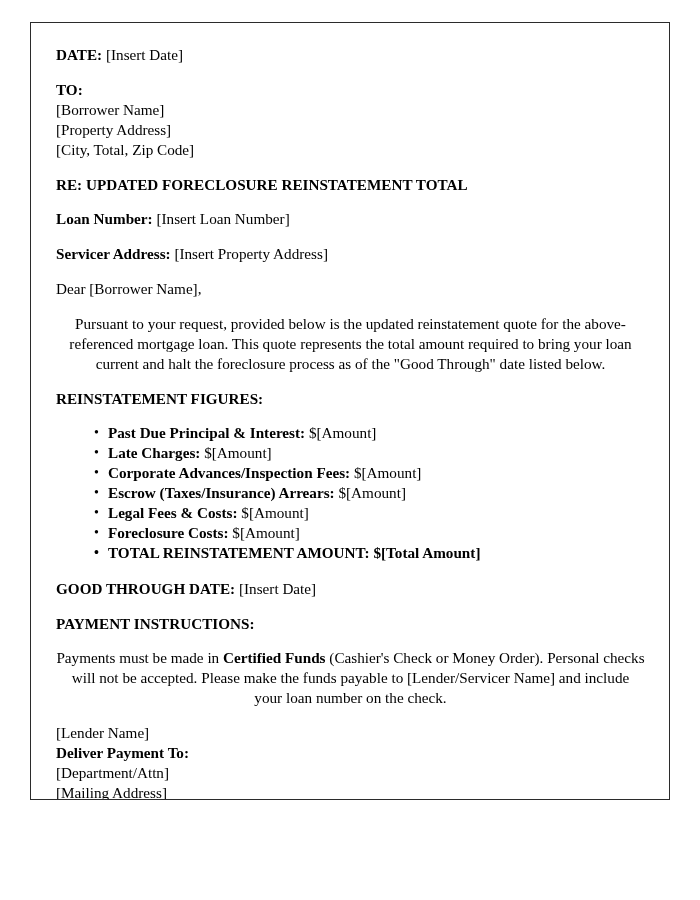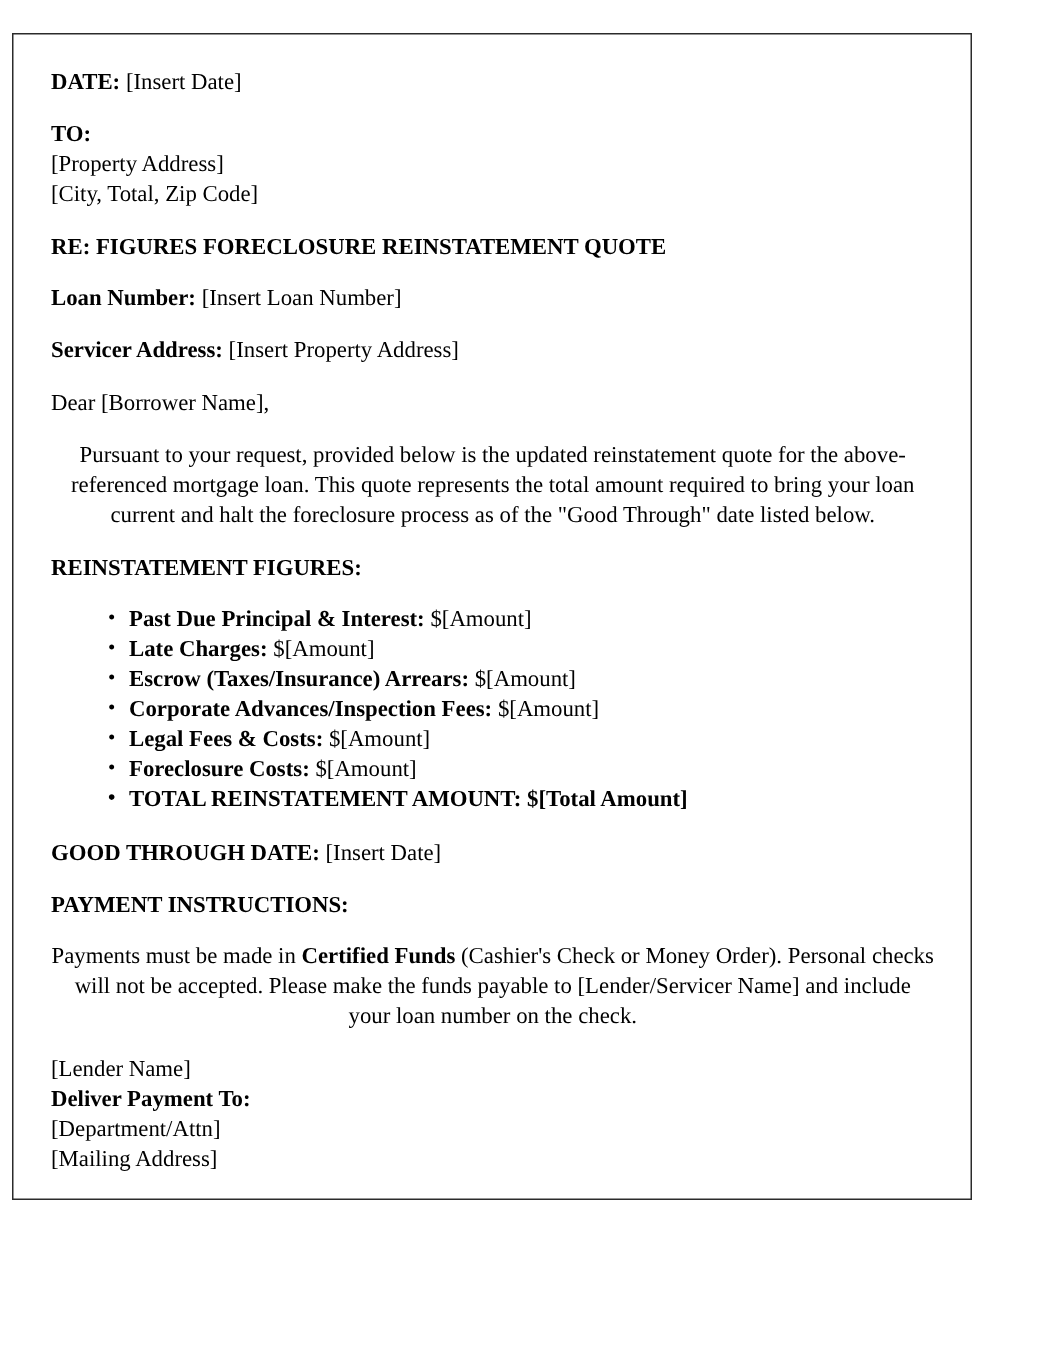--- a/index.html
+++ b/index.html
@@ -10,21 +10,21 @@
   body {
     width: 700px;
     height: 900px;
     overflow: hidden;
     font-family: "Liberation Serif", "DejaVu Serif", serif;
     color: #000000;
   }
 
   #page {
     position: absolute;
-    left: 8px;
+    left: 30px;
     top: 22px;
     width: 640px;
     height: 778px;
     border: 1.4px solid #2b2b2b;
     background: #ffffff;
     box-sizing: border-box;
     overflow: hidden;
   }
 
   #doc {
@@ -93,25 +93,26 @@
 <div id="page">
   <div id="doc">
 
     <p class="block">
       <span class="b">DATE:</span>
       <span>[Insert Date]</span>
     </p>
 
     <div class="block">
       <div class="line b">TO:</div>
+      <div class="line">[Borrower Name]</div>
       <div class="line">[Property Address]</div>
       <div class="line">[City, Total, Zip Code]</div>
     </div>
 
-    <p class="heading">RE: FIGURES FORECLOSURE REINSTATEMENT QUOTE</p>
+    <p class="heading">RE: UPDATED FORECLOSURE REINSTATEMENT TOTAL</p>
 
     <p class="block">
       <span class="b">Loan Number:</span>
       <span>[Insert Loan Number]</span>
     </p>
 
     <p class="block">
       <span class="b">Servicer Address:</span>
       <span>[Insert Property Address]</span>
     </p>
@@ -125,25 +126,25 @@
     <ul class="figures">
       <li>
         <span class="lbl">Past Due Principal &amp; Interest:</span>
         <span>$[Amount]</span>
       </li>
       <li>
         <span class="lbl">Late Charges:</span>
         <span>$[Amount]</span>
       </li>
       <li>
-        <span class="lbl">Escrow (Taxes/Insurance) Arrears:</span>
+        <span class="lbl">Corporate Advances/Inspection Fees:</span>
         <span>$[Amount]</span>
       </li>
       <li>
-        <span class="lbl">Corporate Advances/Inspection Fees:</span>
+        <span class="lbl">Escrow (Taxes/Insurance) Arrears:</span>
         <span>$[Amount]</span>
       </li>
       <li>
         <span class="lbl">Legal Fees &amp; Costs:</span>
         <span>$[Amount]</span>
       </li>
       <li>
         <span class="lbl">Foreclosure Costs:</span>
         <span>$[Amount]</span>
       </li>

